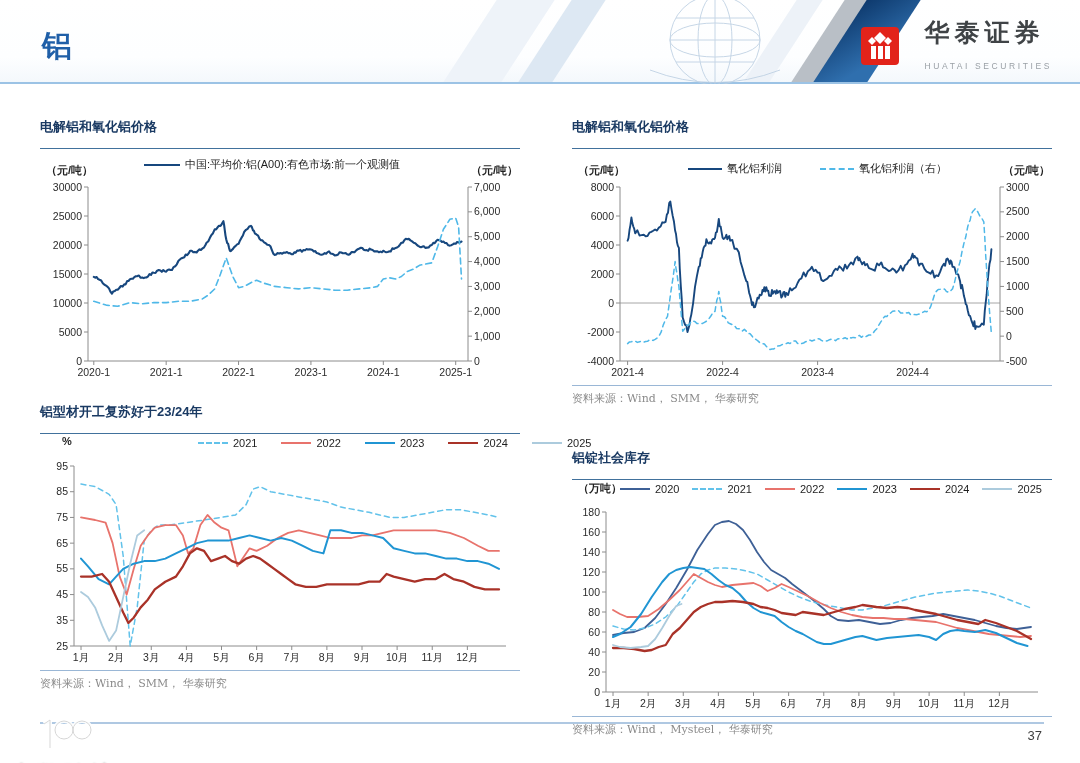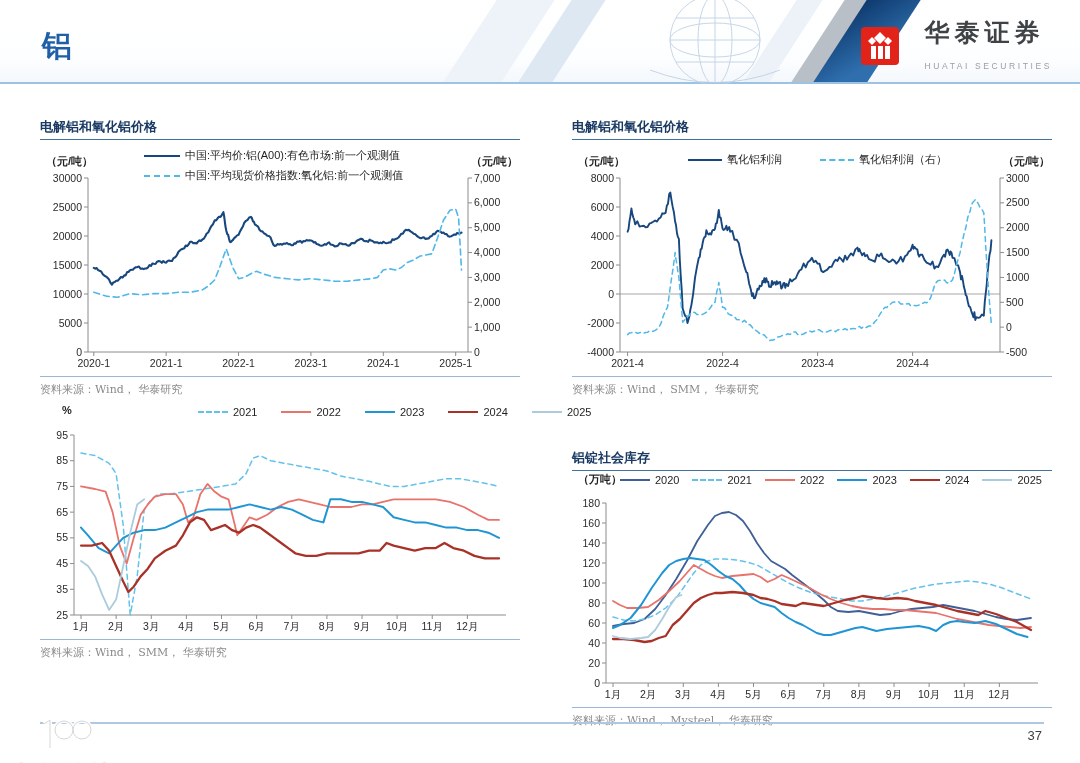--- a/index.html
+++ b/index.html
@@ -14,21 +14,21 @@
   .gray-band{left:818px;width:30px;background:#b9bfc6;}
   .blue-band{left:840px;width:54px;background:linear-gradient(135deg,#0e3a6e 0%,#2f6fae 80%);}
   .globe{position:absolute;left:590px;top:0px;opacity:.85;}
   .logo{position:absolute;right:28px;top:20px;display:flex;align-items:center;gap:25px;}
   .logo-text .cn{font-size:25px;font-weight:bold;color:#3f4346;letter-spacing:5px;line-height:1;}
   .logo-text .en{font-size:8.5px;color:#9aa0a6;letter-spacing:2.6px;margin-top:16px;}
   
   .panel{position:absolute;width:480px;}
   .p1{left:40px;top:118px;}  .p2{left:572px;top:118px;}
   .p3{left:40px;top:403px;}  .p4{left:572px;top:403px;margin-top:46px;}
-  .ptitle{margin:0;font-size:13px;font-weight:bold;color:#1a3a63;padding-bottom:3px;border-bottom:1.5px solid #41719c;}
+  .ptitle{margin:0;font-size:13px;font-weight:bold;color:#1a3a63;padding-bottom:12px;border-bottom:1.5px solid #41719c;}
   .chart-area{position:relative;margin-top:2px;height:232px;}
   .chart-host{position:absolute;left:0;top:0;width:480px;height:232px;}
   .chart-host svg{display:block;}
   .unit{position:absolute;font-size:11px;font-weight:600;color:#1f1f1f;z-index:2;}
   .unit-l{left:6px;}  .unit-r{right:2px;}
   .u-top{top:12px;}   .u-bot{top:-1px;}
   .legend{position:absolute;display:flex;font-size:11px;color:#1f1f1f;z-index:3;white-space:nowrap;}
   .lg-item{display:flex;align-items:center;gap:5px;}
   .lg-line{display:inline-block;width:30px;height:0;border-top:2px solid;}
   .lg-c1{left:104px;top:6px;flex-direction:column;gap:5px;align-items:flex-start;}
@@ -87,24 +87,20 @@
 
   <section class="panel p1">
     <h3 class="ptitle">电解铝和氧化铝价格</h3>
     <div class="chart-area">
       <span class="unit unit-l u-top">（元/吨）</span>
       <span class="unit unit-r u-top">（元/吨）</span>
       <div class="legend lg-c1">
           <span class="lg-item">
             <span class="lg-line" style="border-top-style: solid; border-top-color: rgb(23, 71, 126);"></span>
             <span>中国:平均价:铝(A00):有色市场:前一个观测值</span>
-          </span>
-          <span class="lg-item">
-            <span class="lg-line" style="border-top-style: dashed; border-top-color: rgb(79, 184, 232);"></span>
-            <span>中国:平均现货价格指数:氧化铝:前一个观测值</span>
           </span>
         </div>
       <div class="chart-host">
           <svg viewBox="0 0 480 232" width="480" height="232" style="font-family: &quot;Liberation Sans&quot;, sans-serif;">
             <line x1="48" y1="36" x2="48" y2="210" stroke="#8c8c8c" stroke-width="1"></line>
             <line x1="48" y1="210" x2="428" y2="210" stroke="#8c8c8c" stroke-width="1"></line>
             <line x1="428" y1="36" x2="428" y2="210" stroke="#8c8c8c" stroke-width="1"></line>
             <line x1="44" y1="210" x2="48" y2="210" stroke="#8c8c8c" stroke-width="1"></line>
             <text x="42" y="213.5" text-anchor="end" font-size="10.5" fill="#2b2b2b">0</text>
             <line x1="44" y1="181" x2="48" y2="181" stroke="#8c8c8c" stroke-width="1"></line>
@@ -145,21 +141,20 @@
             <text x="270.93333333332805" y="225" text-anchor="middle" font-size="10.5" fill="#2b2b2b">2023-1</text>
             <line x1="343.31428571428046" y1="210" x2="343.31428571428046" y2="214" stroke="#8c8c8c" stroke-width="1"></line>
             <text x="343.31428571428046" y="225" text-anchor="middle" font-size="10.5" fill="#2b2b2b">2024-1</text>
             <line x1="415.6952380952328" y1="210" x2="415.6952380952328" y2="214" stroke="#8c8c8c" stroke-width="1"></line>
             <text x="415.6952380952328" y="225" text-anchor="middle" font-size="10.5" fill="#2b2b2b">2025-1</text>
             <path d="M53.8,125.9L55.2,126.7L56.7,126.0L58.1,128.1L59.6,128.8L61.2,129.5L62.8,132.2L64.5,133.8L66.1,134.6L67.5,135.8L69.0,137.4L70.4,140.6L71.9,142.7L73.3,140.4L74.8,140.0L76.2,138.8L77.7,138.7L79.3,137.0L80.9,135.0L82.6,135.6L84.2,133.4L85.6,133.4L87.1,130.1L88.5,130.0L90.0,128.2L91.4,127.7L92.9,127.7L94.3,126.1L95.8,125.3L97.4,125.1L99.0,124.6L100.7,126.8L102.3,126.5L103.7,127.1L105.2,126.5L106.6,126.4L108.1,125.3L109.5,123.1L111.0,123.9L112.4,121.5L113.9,121.8L115.5,122.0L117.1,119.7L118.8,119.0L120.4,119.5L121.8,120.8L123.3,119.0L124.7,120.2L126.2,120.7L127.6,118.9L129.1,118.5L130.5,119.0L132.0,118.9L133.6,116.1L135.2,115.3L136.8,113.3L138.5,109.7L139.9,108.5L141.4,107.2L142.8,106.9L144.3,106.2L145.7,103.5L147.2,104.2L148.6,102.4L150.1,99.8L151.7,99.8L153.3,101.3L154.9,100.9L156.6,101.5L158.0,99.7L159.5,98.4L160.9,99.0L162.4,97.5L163.8,96.7L165.3,94.3L166.7,91.5L168.2,90.5L169.8,87.1L171.4,84.1L173.0,82.2L174.7,78.3L176.1,78.4L177.6,76.3L179.0,74.8L180.5,74.9L181.2,74.0L181.9,72.9L182.6,71.5L183.4,70.2L184.1,73.9L184.8,79.4L185.5,84.6L186.2,88.2L187.2,91.9L188.1,92.8L189.0,96.6L189.9,99.8L190.6,100.1L191.3,99.6L192.0,98.8L192.8,98.1L194.2,96.1L195.7,94.9L197.1,93.4L198.6,92.8L200.0,89.4L201.4,86.9L202.9,84.5L204.3,80.7L206.0,78.8L207.6,77.8L209.2,75.5L210.9,74.9L211.6,75.5L212.3,77.3L213.0,79.5L213.8,79.5L214.5,81.4L215.2,82.7L215.9,82.9L216.6,83.6L218.1,84.6L219.5,87.7L221.0,89.2L222.4,89.4L224.1,91.4L225.7,92.2L227.3,93.8L229.0,94.0L230.4,95.2L231.8,98.9L233.3,102.7L234.7,103.9L236.2,103.5L237.6,102.0L239.1,102.6L240.5,102.1L242.2,102.7L243.8,101.6L245.4,101.7L247.0,101.0L248.5,102.2L249.9,102.1L251.4,103.1L252.8,103.3L254.3,101.4L255.7,101.6L257.2,99.5L258.6,99.8L260.3,98.9L261.9,100.7L263.5,99.1L265.1,99.2L266.6,98.0L268.0,98.6L269.5,98.2L270.9,98.6L272.4,99.1L273.8,100.5L275.3,100.1L276.7,102.1L278.4,102.5L280.0,103.4L281.6,103.8L283.2,103.3L284.7,102.1L286.1,102.7L287.6,101.1L289.0,100.4L290.5,102.4L291.9,102.8L293.4,103.3L294.8,104.4L296.4,104.3L298.1,103.5L299.7,101.2L301.3,101.5L302.8,102.2L304.2,102.2L305.7,102.1L307.1,103.3L308.6,103.8L310.0,103.0L311.5,101.1L312.9,101.0L314.5,101.2L316.2,99.4L317.8,98.2L319.4,97.5L320.9,96.8L322.3,97.0L323.8,98.8L325.2,99.2L326.7,99.1L328.1,99.8L329.6,97.7L331.0,98.6L332.6,99.0L334.3,100.4L335.9,100.2L337.5,100.4L339.0,101.2L340.4,100.6L341.9,101.2L343.3,99.8L344.8,100.6L346.2,101.2L347.7,101.0L349.1,100.4L350.7,100.5L352.4,97.3L354.0,98.0L355.6,96.9L357.1,96.5L358.5,95.5L360.0,93.7L361.4,91.7L362.9,91.6L364.3,89.2L365.8,87.8L367.2,88.2L368.8,87.9L370.5,89.4L372.1,90.4L373.7,91.7L375.2,92.2L376.6,93.6L378.1,94.9L379.5,95.7L381.0,96.3L382.4,95.6L383.8,95.3L385.3,96.9L386.9,96.6L388.6,96.5L390.2,94.6L391.8,94.0L393.3,91.9L394.7,92.2L396.2,90.1L397.6,88.8L399.0,89.2L400.5,89.6L401.9,90.9L403.4,90.5L405.0,92.0L406.6,92.1L408.3,94.3L409.9,94.6L411.4,94.2L412.8,93.4L414.2,92.5L415.7,92.8L417.1,91.0L418.6,91.4L420.0,91.4L421.5,90.5" fill="none" stroke="#17477e" stroke-width="2.1" stroke-linejoin="round" stroke-linecap="round"></path>
             <path d="M53.8,150.3L66.1,154.1L77.7,155.3L90.0,151.6L102.3,152.8L113.9,151.6L126.2,151.6L138.5,150.3L150.1,150.3L162.4,147.9L168.2,144.1L174.7,137.9L180.5,123.0L186.2,106.8L192.8,125.5L198.6,136.7L204.3,135.4L210.9,131.7L216.6,129.2L222.4,131.7L234.7,135.4L247.0,136.7L258.6,137.9L270.9,136.7L283.2,137.9L294.8,139.2L307.1,139.2L319.4,137.9L331.0,136.7L337.5,135.4L343.3,128.0L349.1,126.7L355.6,128.0L361.4,125.5L367.2,120.5L373.7,118.0L379.5,114.3L385.3,113.1L391.8,111.8L397.6,95.7L403.4,78.3L409.9,68.3L415.7,67.1L418.6,75.8L421.5,128.0" fill="none" stroke="#4fb8e8" stroke-width="1.6" stroke-linejoin="round" stroke-linecap="round" stroke-dasharray="6 4"></path>
           </svg>
         </div>
     </div>
-    <div class="source">资料来源：Wind， 华泰研究</div>
   </section>
 
   <section class="panel p2">
     <h3 class="ptitle">电解铝和氧化铝价格</h3>
     <div class="chart-area">
       <span class="unit unit-l u-top">（元/吨）</span>
       <span class="unit unit-r u-top">（元/吨）</span>
       <div class="legend lg-c2">
           <span class="lg-item">
             <span class="lg-line" style="border-top-style: solid; border-top-color: rgb(23, 71, 126);"></span>
@@ -216,20 +211,21 @@
             <text x="340.5999999999931" y="225" text-anchor="middle" font-size="10.5" fill="#2b2b2b">2024-4</text>
             <path d="M55.6,89.7L56.5,87.1L57.5,79.0L58.4,74.1L59.4,66.5L60.3,71.8L61.3,75.5L62.2,77.7L63.2,82.4L65.3,79.2L67.5,84.5L69.6,84.1L71.8,83.8L73.6,85.2L75.5,85.0L77.4,81.7L79.3,80.9L81.2,79.8L83.1,78.5L85.0,79.6L86.9,76.6L88.6,75.5L90.3,71.3L91.9,71.7L93.6,70.8L94.8,63.8L96.0,61.7L97.2,52.1L98.3,50.5L99.5,58.1L100.7,64.9L101.9,70.2L103.1,79.5L104.0,83.0L105.0,91.3L105.9,94.9L106.9,96.9L107.8,118.0L108.8,134.9L109.7,147.4L110.7,166.5L111.9,170.4L113.1,173.9L114.3,174.4L115.5,181.0L116.4,177.8L117.4,174.3L118.3,167.8L119.3,163.6L121.1,152.3L123.0,135.9L124.9,125.1L126.8,115.8L127.8,114.8L128.7,107.4L129.7,106.7L130.6,101.3L131.6,96.9L132.5,95.1L133.5,94.6L134.4,88.2L135.6,91.6L136.8,92.6L138.0,91.2L139.2,92.5L140.2,88.7L141.1,87.9L142.1,88.1L143.0,86.8L143.9,81.5L144.9,81.0L145.8,75.2L146.8,67.9L147.7,75.3L148.7,75.7L149.6,81.1L150.6,86.8L151.5,88.0L152.5,87.4L153.4,86.2L154.4,83.8L155.3,88.3L156.3,86.1L157.2,85.0L158.2,89.7L160.3,88.9L162.5,97.7L164.6,97.6L166.8,101.3L168.6,110.9L170.5,117.2L172.4,124.4L174.3,130.3L175.3,130.9L176.2,136.2L177.2,142.0L178.1,144.8L179.1,148.8L180.0,154.0L181.0,151.3L181.9,156.3L183.1,156.0L184.3,151.6L185.5,146.7L186.7,147.6L187.7,143.7L188.6,144.4L189.6,143.8L190.5,138.9L191.4,140.2L192.4,136.1L193.3,140.5L194.3,136.1L195.2,139.8L196.2,139.7L197.1,144.9L198.1,144.8L199.0,145.0L200.0,139.0L200.9,142.7L201.9,140.4L202.8,140.1L203.8,142.7L204.7,139.2L205.7,141.9L206.9,140.4L208.1,139.9L209.3,146.6L210.5,144.8L211.4,141.1L212.4,141.0L213.3,145.7L214.3,141.9L216.1,144.1L218.0,137.2L219.9,139.4L221.8,137.5L223.7,136.5L225.6,132.0L227.5,128.5L229.4,127.4L231.6,121.5L233.7,125.4L235.9,120.2L238.0,118.6L239.9,115.8L241.8,120.1L243.7,118.8L245.6,121.6L247.5,121.7L249.4,128.9L251.3,130.1L253.2,128.8L255.3,127.7L257.5,124.9L259.6,124.8L261.8,120.1L263.6,117.7L265.5,118.9L267.4,115.3L269.3,117.2L271.2,119.8L273.1,113.6L275.0,117.6L276.9,114.3L279.1,111.4L281.2,113.5L283.4,107.4L285.5,105.6L286.4,109.3L287.4,107.1L288.3,109.6L289.3,111.4L290.2,113.3L291.2,111.7L292.1,111.1L293.1,114.3L295.0,112.9L296.9,117.2L298.8,117.8L300.7,118.6L302.8,119.7L305.0,112.4L307.1,114.3L309.3,111.4L311.1,116.4L313.0,117.0L314.9,118.5L316.8,120.1L318.7,119.4L320.6,117.4L322.5,118.9L324.4,121.6L326.6,119.1L328.7,114.8L330.9,119.6L333.0,114.3L334.9,113.0L336.8,109.5L338.7,108.4L340.6,102.7L341.5,106.9L342.5,104.9L343.4,106.2L344.4,107.0L345.3,107.4L346.3,112.7L347.2,114.6L348.2,112.8L350.3,112.8L352.5,117.9L354.6,120.6L356.8,121.6L358.6,122.7L360.5,119.6L362.4,126.5L364.3,124.4L366.2,125.1L368.1,120.9L370.0,115.7L371.9,112.8L373.1,114.8L374.3,108.3L375.5,107.5L376.7,110.0L377.7,112.9L378.6,109.5L379.6,111.1L380.5,115.8L382.4,116.1L384.3,122.9L386.2,123.4L388.1,130.3L389.0,137.4L390.0,133.9L390.9,138.7L391.9,144.8L392.8,147.9L393.8,153.2L394.7,154.1L395.7,159.3L396.9,164.2L398.1,165.1L399.3,169.1L400.5,172.3L401.4,175.3L402.4,170.2L403.3,178.0L404.3,175.2L406.1,175.9L408.0,175.3L409.9,172.4L411.8,173.8L412.8,159.6L413.7,151.6L414.7,143.2L415.6,130.3L416.6,120.8L417.5,112.7L418.5,108.8L419.4,98.3" fill="none" stroke="#17477e" stroke-width="1.9" stroke-linejoin="round" stroke-linecap="round"></path>
             <path d="M55.6,192.6L57.5,190.9L59.4,190.7L61.3,190.3L63.2,190.1L65.3,191.4L67.5,190.7L69.6,190.3L71.8,191.1L73.6,190.5L75.5,190.3L77.4,188.9L79.3,189.1L81.2,189.4L83.1,188.3L85.0,187.1L86.9,185.1L89.1,181.2L91.2,174.1L93.4,169.0L95.5,165.3L97.4,151.6L99.3,137.9L101.2,125.5L103.1,110.6L104.0,117.3L105.0,122.7L105.9,130.0L106.9,135.4L107.8,146.5L108.8,158.2L109.7,168.8L110.7,180.2L112.8,177.6L115.0,174.3L117.1,173.8L119.3,170.2L121.1,170.0L123.0,170.6L124.9,172.5L126.8,172.7L128.7,172.7L130.6,172.4L132.5,171.3L134.4,170.2L136.6,168.2L138.7,165.3L140.9,161.6L143.0,160.3L143.9,154.5L144.9,149.0L145.8,146.6L146.8,140.4L147.7,146.8L148.7,151.4L149.6,158.6L150.6,165.3L152.5,165.7L154.4,168.3L156.3,171.9L158.2,172.7L160.3,173.7L162.5,174.7L164.6,177.5L166.8,177.7L168.6,178.2L170.5,179.9L172.4,178.4L174.3,180.2L176.2,182.5L178.1,182.7L180.0,185.0L181.9,187.6L184.1,188.5L186.2,190.1L188.4,192.2L190.5,192.6L192.4,193.0L194.3,195.4L196.2,197.2L198.1,198.6L200.0,198.1L201.9,197.9L203.8,196.4L205.7,195.1L207.8,194.8L210.0,193.7L212.1,192.7L214.3,192.6L216.1,191.8L218.0,192.6L219.9,190.5L221.8,190.1L223.7,190.1L225.6,192.4L227.5,193.1L229.4,192.6L231.6,192.0L233.7,190.7L235.9,190.2L238.0,189.1L239.9,190.0L241.8,189.3L243.7,188.7L245.6,187.6L247.5,187.9L249.4,189.3L251.3,190.4L253.2,190.1L255.3,189.8L257.5,188.7L259.6,188.1L261.8,188.6L263.6,189.7L265.5,188.0L267.4,187.7L269.3,187.6L271.2,187.5L273.1,186.7L275.0,187.9L276.9,186.1L279.1,187.0L281.2,186.4L283.4,186.7L285.5,185.1L287.4,184.4L289.3,186.3L291.2,184.9L293.1,186.1L295.0,185.0L296.9,184.0L298.8,184.1L300.7,182.7L302.8,179.7L305.0,177.6L307.1,173.6L309.3,170.2L311.1,167.1L313.0,165.3L314.9,165.5L316.8,162.8L318.7,162.0L320.6,160.3L322.5,160.0L324.4,160.3L326.6,159.7L328.7,161.9L330.9,162.1L333.0,161.3L334.9,162.0L336.8,161.5L338.7,163.9L340.6,163.8L342.5,163.5L344.4,163.7L346.3,163.3L348.2,162.8L350.3,161.6L352.5,160.3L354.6,160.8L356.8,159.3L358.6,155.7L360.5,150.2L362.4,144.0L364.3,140.4L366.2,138.5L368.1,138.3L370.0,137.9L371.9,137.9L373.1,138.6L374.3,140.4L375.5,141.0L376.7,140.4L377.7,140.9L378.6,139.9L379.6,138.8L380.5,137.9L382.4,132.0L384.3,123.6L386.2,117.0L388.1,110.6L390.0,100.7L391.9,92.4L393.8,85.8L395.7,75.8L396.9,71.4L398.1,69.4L399.3,63.4L400.5,60.9L401.4,59.7L402.4,58.8L403.3,57.6L404.3,58.4L406.1,61.5L408.0,65.4L409.9,67.4L411.8,70.8L412.8,86.6L413.7,104.5L414.7,119.6L415.6,135.4L416.6,148.3L417.5,160.3L418.5,171.8L419.4,182.7" fill="none" stroke="#4fb8e8" stroke-width="1.5" stroke-linejoin="round" stroke-linecap="round" stroke-dasharray="5 4"></path>
           </svg>
         </div>
     </div>
     <div class="source">资料来源：Wind， SMM， 华泰研究</div>
   </section>
 
   <section class="panel p3">
+    <h3 class="ptitle">铝型材开工复苏好于23/24年</h3>
     <div class="chart-area">
       <span class="unit unit-l u-bot" style="left:22px;">%</span>
       <div class="legend lg-c3">
           <span class="lg-item">
             <span class="lg-line" style="border-top-style: dashed; border-top-color: rgb(98, 194, 234);"></span>
             <span>2021</span>
           </span>
           <span class="lg-item">
             <span class="lg-line" style="border-top-style: solid; border-top-color: rgb(232, 115, 108);"></span>
             <span>2022</span>

